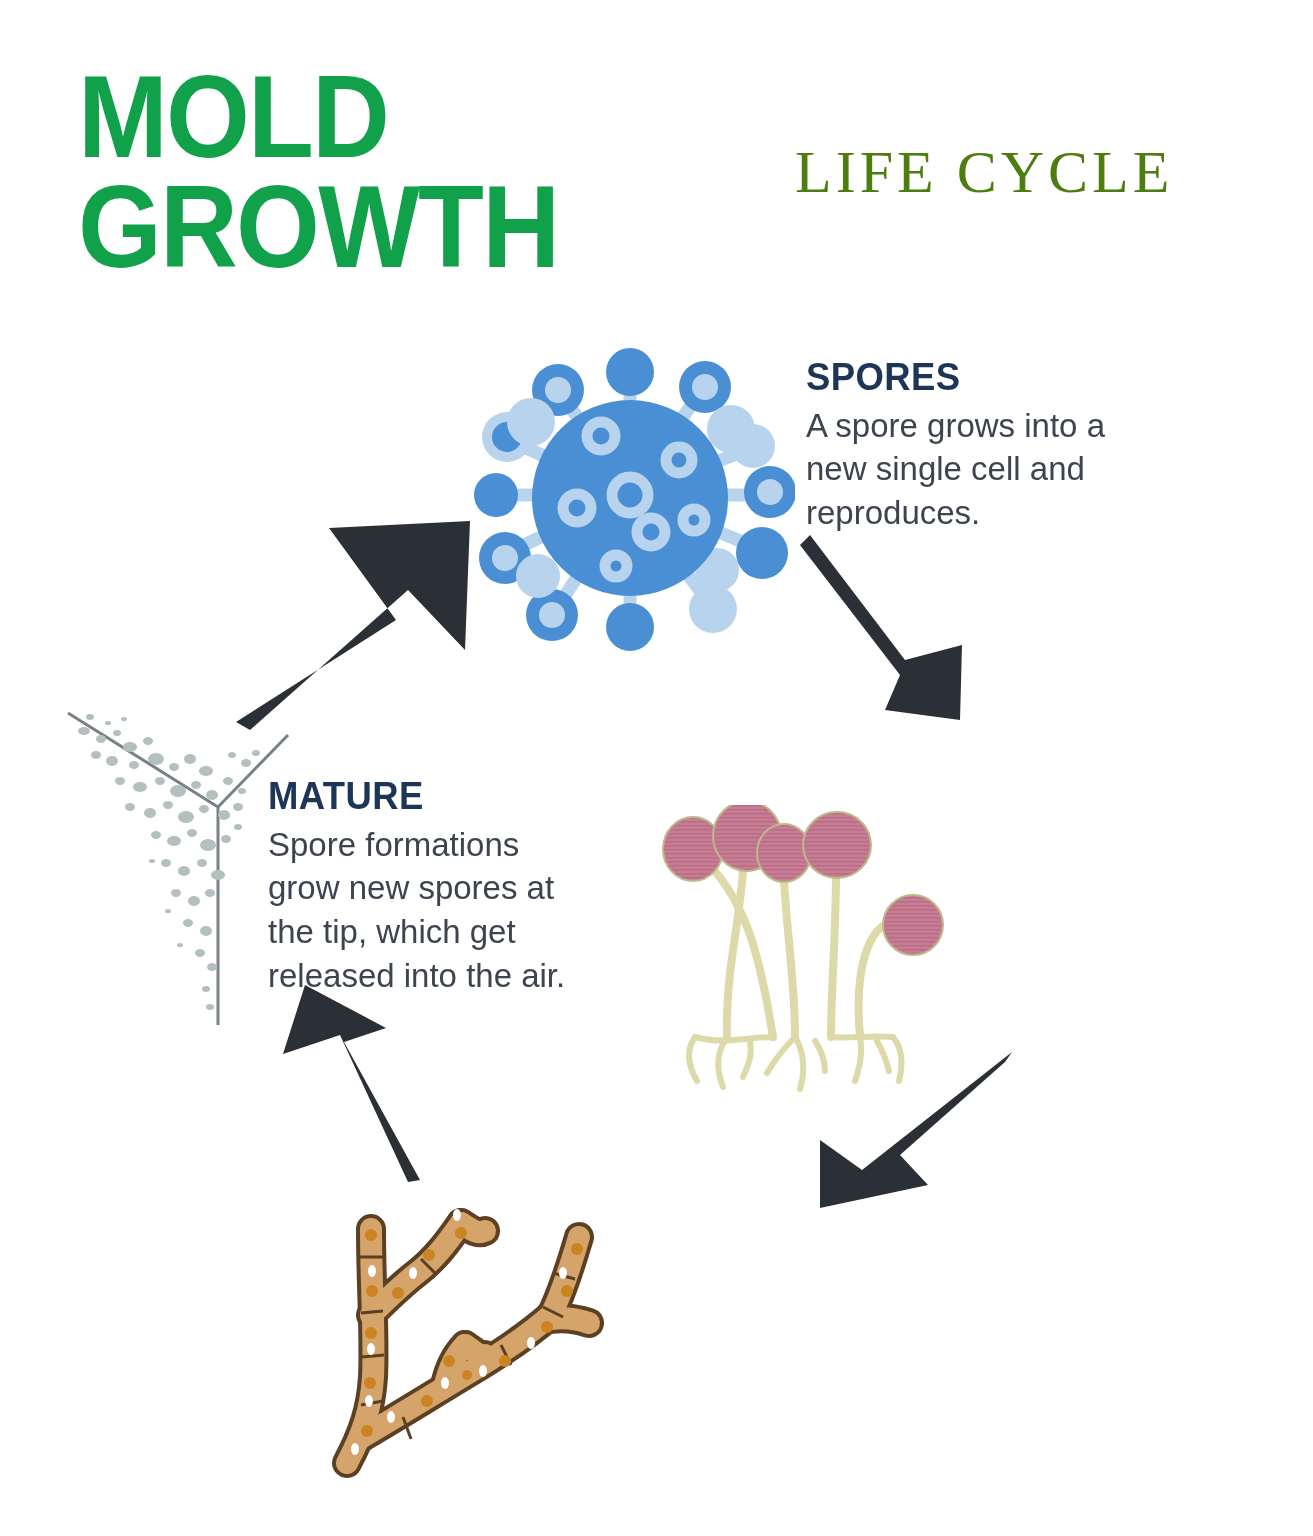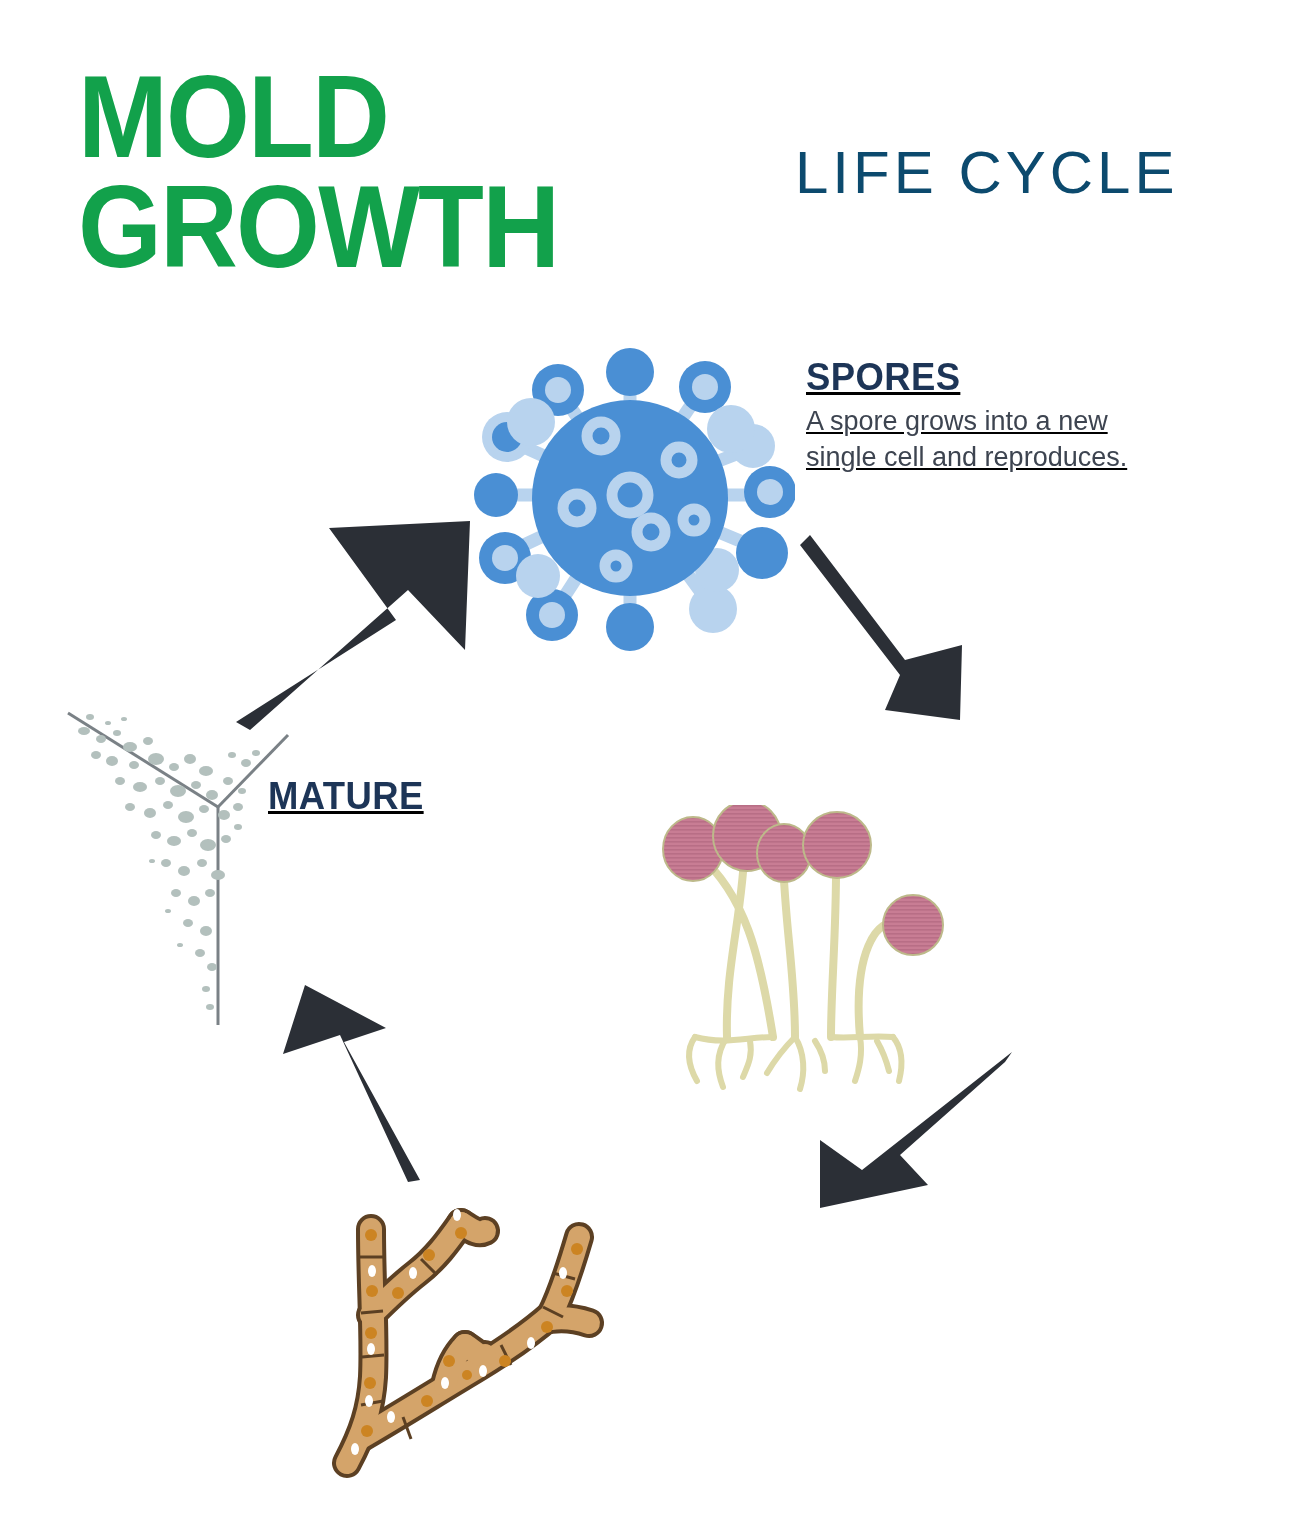--- a/index.html
+++ b/index.html
@@ -12,36 +12,36 @@
   #title-main{
     position:absolute;left:78px;top:62px;width:640px;
     font-family:"Liberation Sans",sans-serif;
     font-weight:700;font-size:116px;line-height:0.95;
     letter-spacing:-2px;color:#12a14b;
     transform:scaleX(.93);transform-origin:left top;
     white-space:pre-line;
   }
   #title-sub{
     position:absolute;left:795px;top:138px;
-    font-family:Liberation Sans, sans-serif;
+    font-family:Liberation Serif, serif;
     font-weight:300;font-size:60px;letter-spacing:4px;
-    color:#0c4a6e;
+    color:#4d7c0f;
   }
 
   
-  .block{position:absolute;text-decoration:underline;}
+  .block{position:absolute;}
   .block .hd{
     font-family:"Liberation Sans",sans-serif;
     font-weight:700;font-size:38px;letter-spacing:.4px;
     color:#1d3557;margin:0 0 6px 0;line-height:1.05;
     transform:scaleX(.96);transform-origin:left top;
   }
   .block .bd{
     font-family:"Liberation Sans",sans-serif;
-    font-weight:400;font-size:27px;line-height:1.32;
+    font-weight:400;font-size:33px;line-height:1.32;
     color:#3d4450;margin:0;
   }
 
   #block-spores{left:806px;top:358px;width:360px;}
   #block-germination{left:950px;top:784px;width:340px;}
   #block-hypha{left:645px;top:1245px;width:370px;}
   #block-mature{left:268px;top:777px;width:320px;}
 
   
   .art{position:absolute;}
@@ -289,15 +289,16 @@
 
   <div class="block" id="block-spores">
     <h2 class="hd">SPORES</h2>
     <p class="bd">A spore grows into a new single cell and reproduces.</p>
   </div>
 
 
 
   <div class="block" id="block-mature">
     <h2 class="hd">MATURE</h2>
+    <p class="bd">Spore formations grow new spores at the tip, which get released into the air.</p>
   </div>
 
 </div>
 
 </body></html>

